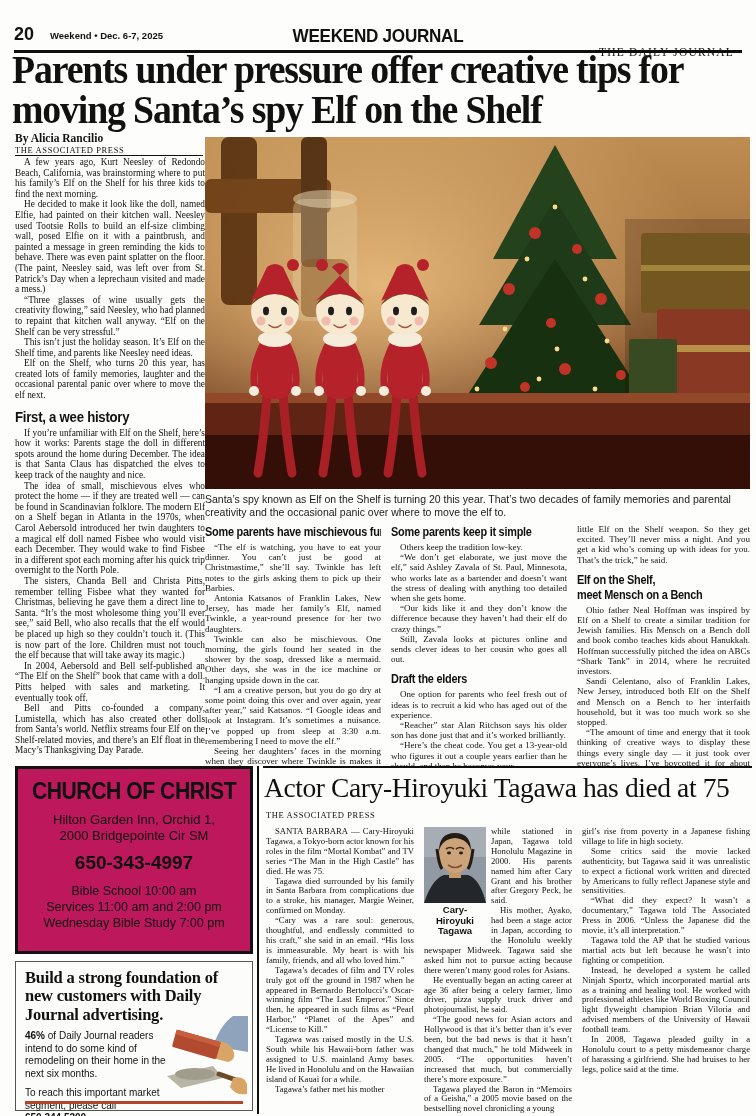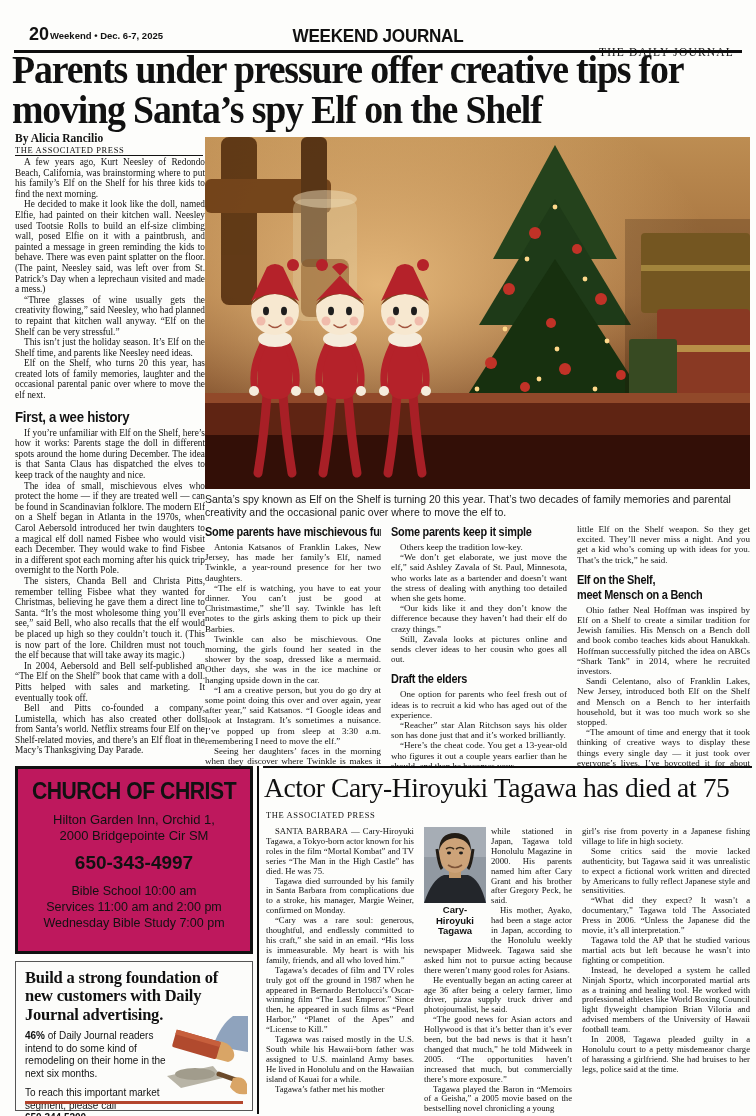--- a/index.html
+++ b/index.html
@@ -1,21 +1,21 @@
 <!DOCTYPE html>
 <html><head>
 <meta charset="utf-8">
 <style>
   html,body{margin:0;padding:0;background:#e9e9e9;}
   .page{position:relative;width:756px;height:1116px;background:#fdfdfb;overflow:hidden;
         font-family:"Liberation Serif",serif;color:#111;}
   
   .masthead{position:absolute;left:14px;top:24px;width:728px;height:26px;
             border-bottom:3px solid #0e0e0e;}
-  .pagenum{position:absolute;left:15px;top:0;font:700 18px "Liberation Sans",sans-serif;}
+  .pagenum{position:absolute;left:0;top:0;font:700 18px "Liberation Sans",sans-serif;}
   .edition{position:absolute;left:36px;top:6px;font:700 9.5px "Liberation Sans",sans-serif;}
   .section-title{position:absolute;left:0;right:0;top:1px;text-align:center;
                  font:700 19px "Liberation Sans",sans-serif;letter-spacing:-.3px;
                  transform:scaleX(.9);}
   .paper-name{position:absolute;right:8px;top:6px;font:400 11.5px "Liberation Serif",serif;
               letter-spacing:1.2px;margin-top:16px;}
   
   .headline{position:absolute;left:12px;top:50px;width:740px;
             font:700 39px "Liberation Serif",serif;line-height:1.03;letter-spacing:-1.2px;
             transform:scaleX(.97);transform-origin:0 0;}
@@ -242,22 +242,22 @@
           <circle cx="84" cy="184" r="4.5" fill="#efb3a4" opacity=".85"></circle>
         <path d="M64,188 q6,5 12,0" stroke="#a2543e" stroke-width="1.6" fill="none" stroke-linecap="round"></path>
       </g>
     </svg>
   </div>
 
   <div class="caption">Santa’s spy known as Elf on the Shelf is turning 20 this year. That’s two decades of family memories and parental creativity and the occasional panic over where to move the elf to.</div>
 
   <div class="bodycol midcol midcolA" style="font-size:9px;line-height:10.2px">
     <p class="colhead">Some parents have mischievous fun</p>
+    <p>“The elf is watching, you have to eat your dinner. You can’t just be good at Christmastime,” she’ll say. Twinkle has left notes to the girls asking them to pick up their Barbies.</p>
     <p>Antonia Katsanos of Franklin Lakes, New Jersey, has made her family’s Elf, named Twinkle, a year-round presence for her two daughters.</p>
-    <p>“The elf is watching, you have to eat your dinner. You can’t just be good at Christmastime,” she’ll say. Twinkle has left notes to the girls asking them to pick up their Barbies.</p>
     <p>Twinkle can also be mischievous. One morning, the girls found her seated in the shower by the soap, dressed like a mermaid. Other days, she was in the ice machine or hanging upside down in the car.</p>
     <p>“I am a creative person, but you do go dry at some point doing this over and over again, year after year,” said Katsanos. “I Google ideas and look at Instagram. It’s sometimes a nuisance. I’ve popped up from sleep at 3:30 a.m. remembering I need to move the elf.”</p>
     <p>Seeing her daughters’ faces in the morning when they discover where Twinkle is makes it worthwhile, she said.</p>
   </div>
 
   <div class="bodycol midcol midcolB" style="font-size:9px;line-height:10.2px">
     <p class="colhead">Some parents keep it simple</p>
     <p>Others keep the tradition low-key.</p>
     <p>“We don’t get elaborate, we just move the elf,” said Ashley Zavala of St. Paul, Minnesota, who works late as a bartender and doesn’t want the stress of dealing with anything too detailed when she gets home.</p>
     <p>“Our kids like it and they don’t know the difference because they haven’t had their elf do crazy things.”</p>

